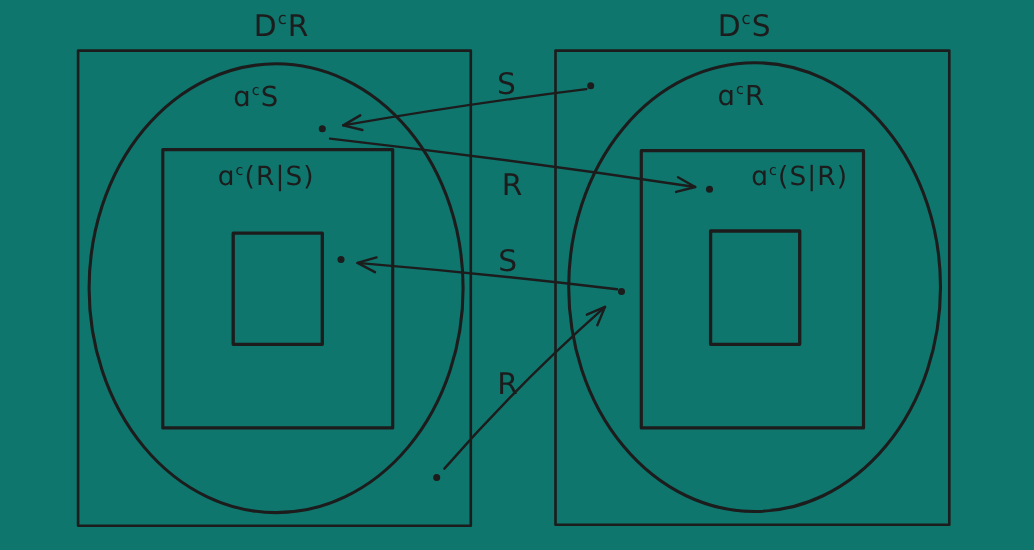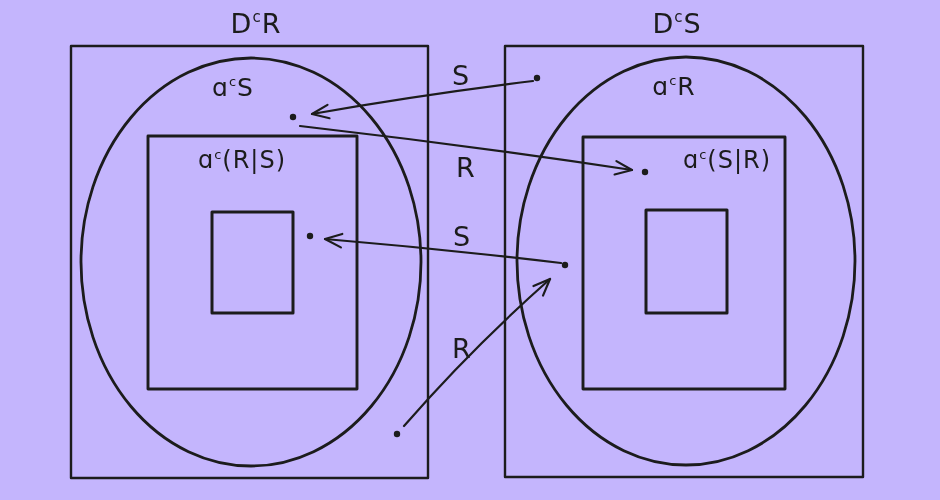--- a/index.html
+++ b/index.html
@@ -4,21 +4,21 @@
 <style>
   html, body {
     margin: 0;
     padding: 0;
     background: #ffffff;
   }
   .stage {
     position: relative;
     width: 940px;
     height: 500px;
-    background: #c4b5fd;
+    background: #0f766e;
     overflow: hidden;
   }
   svg {
     display: block;
     font-family: "DejaVu Sans", sans-serif;
   }
   .shape {
     fill: none;
     stroke-linecap: round;
     stroke-linejoin: round;

